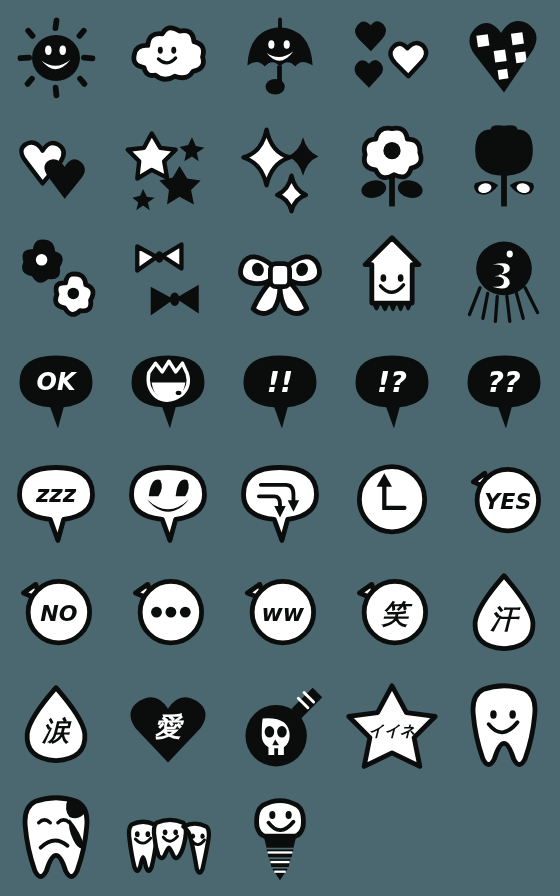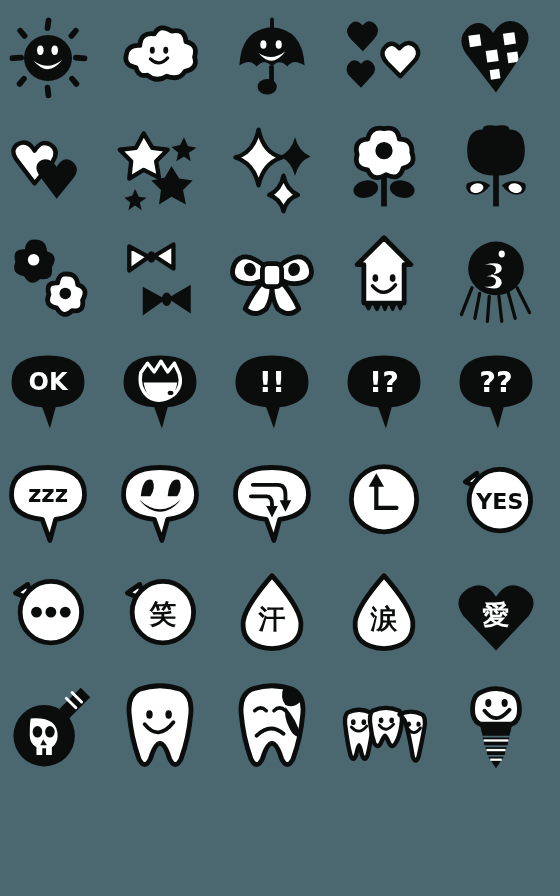--- a/index.html
+++ b/index.html
@@ -17,20 +17,22 @@
     display: grid;
     grid-template-columns: repeat(5, 112px);
     grid-template-rows: repeat(8, 112px);
     width: 560px;
     height: 896px;
   }
   .cell {
     position: relative;
     display: flex;
     align-items: center;
+    justify-content: center;
+    font-style: italic;
   }
   .cell svg {
     display: block;
     width: 96px;
     height: 96px;
   }
   .lbl {
     font-family: "DejaVu Sans", sans-serif;
     font-weight: bold;
   }
@@ -309,33 +311,47 @@
   </div>
 
   <div class="cell">
     <svg viewBox="0 0 100 100">
       <path d="M18 27 L34 34 L30 18 Z" fill="#ffffff" stroke="#0b0d0d" stroke-width="5" stroke-linejoin="round"></path>
       <circle cx="54" cy="46" r="32" fill="#ffffff" stroke="#0b0d0d" stroke-width="5"></circle>
       <text class="lbl" x="54" y="55" text-anchor="middle" font-size="23" fill="#0b0d0d">YES</text>
     </svg>
   </div>
 
+  <div class="cell">
+    <svg viewBox="0 0 100 100">
+      <path d="M16 26 L33 33 L29 17 Z" fill="#ffffff" stroke="#0b0d0d" stroke-width="5" stroke-linejoin="round"></path>
+      <circle cx="53" cy="46" r="32" fill="#ffffff" stroke="#0b0d0d" stroke-width="5"></circle>
+      <text class="lbl" x="53" y="55" text-anchor="middle" font-size="23" fill="#0b0d0d">NO</text>
+    </svg>
+  </div>
 
   <div class="cell">
     <svg viewBox="0 0 100 100">
       <path d="M16 26 L33 33 L29 17 Z" fill="#ffffff" stroke="#0b0d0d" stroke-width="5" stroke-linejoin="round"></path>
       <circle cx="53" cy="46" r="32" fill="#ffffff" stroke="#0b0d0d" stroke-width="5"></circle>
       <g fill="#0b0d0d">
         <circle cx="38" cy="46" r="5.6"></circle>
         <circle cx="53" cy="46" r="5.6"></circle>
         <circle cx="68" cy="46" r="5.6"></circle>
       </g>
     </svg>
   </div>
 
+  <div class="cell">
+    <svg viewBox="0 0 100 100">
+      <path d="M16 26 L33 33 L29 17 Z" fill="#ffffff" stroke="#0b0d0d" stroke-width="5" stroke-linejoin="round"></path>
+      <circle cx="53" cy="46" r="32" fill="#ffffff" stroke="#0b0d0d" stroke-width="5"></circle>
+      <text class="lbl" x="53" y="55" text-anchor="middle" font-size="24" fill="#0b0d0d">ww</text>
+    </svg>
+  </div>
 
   <div class="cell">
     <svg viewBox="0 0 100 100">
       <path d="M16 26 L33 33 L29 17 Z" fill="#ffffff" stroke="#0b0d0d" stroke-width="5" stroke-linejoin="round"></path>
       <circle cx="53" cy="46" r="32" fill="#ffffff" stroke="#0b0d0d" stroke-width="5"></circle>
       <text class="lbl" x="53" y="57" text-anchor="middle" font-size="28" fill="#0b0d0d">笑</text>
     </svg>
   </div>
 
   <div class="cell">
@@ -375,20 +391,26 @@
       <g fill="#0b0d0d">
         <ellipse cx="39" cy="54" rx="5" ry="6"></ellipse>
         <ellipse cx="52" cy="54" rx="5" ry="6"></ellipse>
         <path d="M45 62 L42 68 L49 68 Z"></path>
       </g>
     </svg>
   </div>
 
 
 
+  <div class="cell">
+    <svg viewBox="0 0 100 100">
+      <path d="M50 6 L65 34 L95 38 L73 60 L79 90 L50 76 L21 90 L27 60 L5 38 L35 34 Z" fill="#ffffff" stroke="#0b0d0d" stroke-width="5" stroke-linejoin="round"></path>
+      <text class="lbl" x="50" y="58" text-anchor="middle" font-size="16" fill="#0b0d0d">イイネ</text>
+    </svg>
+  </div>
 
   <div class="cell">
     <svg viewBox="0 0 100 100">
       <path d="M28 10 Q50 2 72 10 Q84 16 82 36 Q80 60 72 82 Q66 94 60 82 Q55 66 50 66 Q45 66 40 82 Q34 94 28 82 Q20 60 18 36 Q16 16 28 10 Z" fill="#ffffff" stroke="#0b0d0d" stroke-width="5" stroke-linejoin="round"></path>
       <g fill="#0b0d0d">
         <ellipse cx="39" cy="36" rx="3.4" ry="4.4"></ellipse>
         <ellipse cx="59" cy="36" rx="3.4" ry="4.4"></ellipse>
       </g>
       <path d="M34 46 Q48 64 64 44" fill="none" stroke="#0b0d0d" stroke-width="4" stroke-linecap="round"></path>
     </svg>

